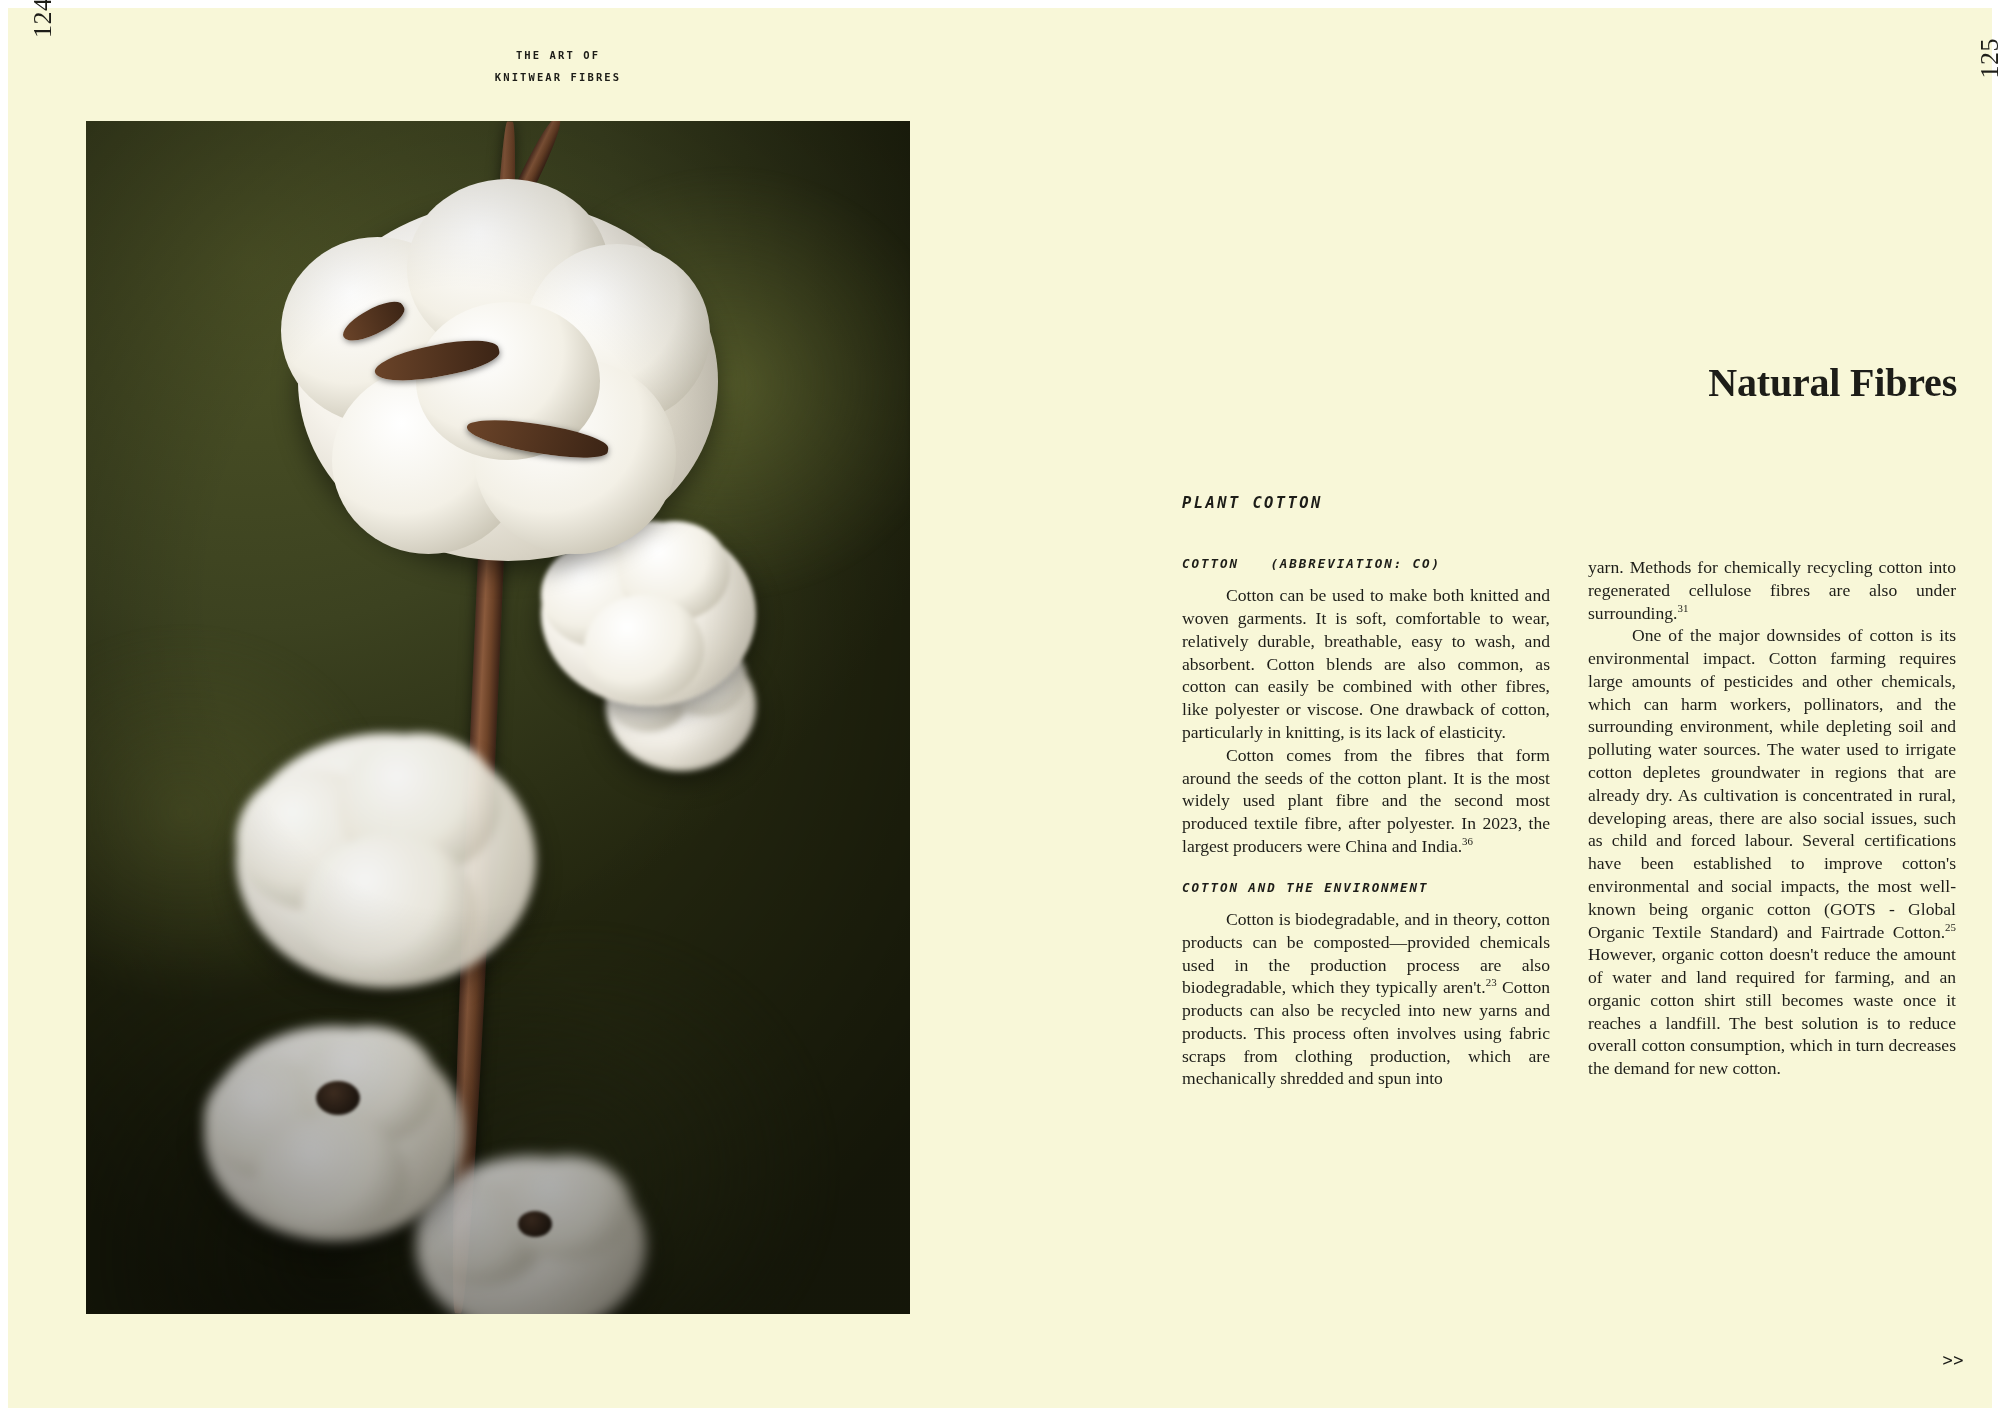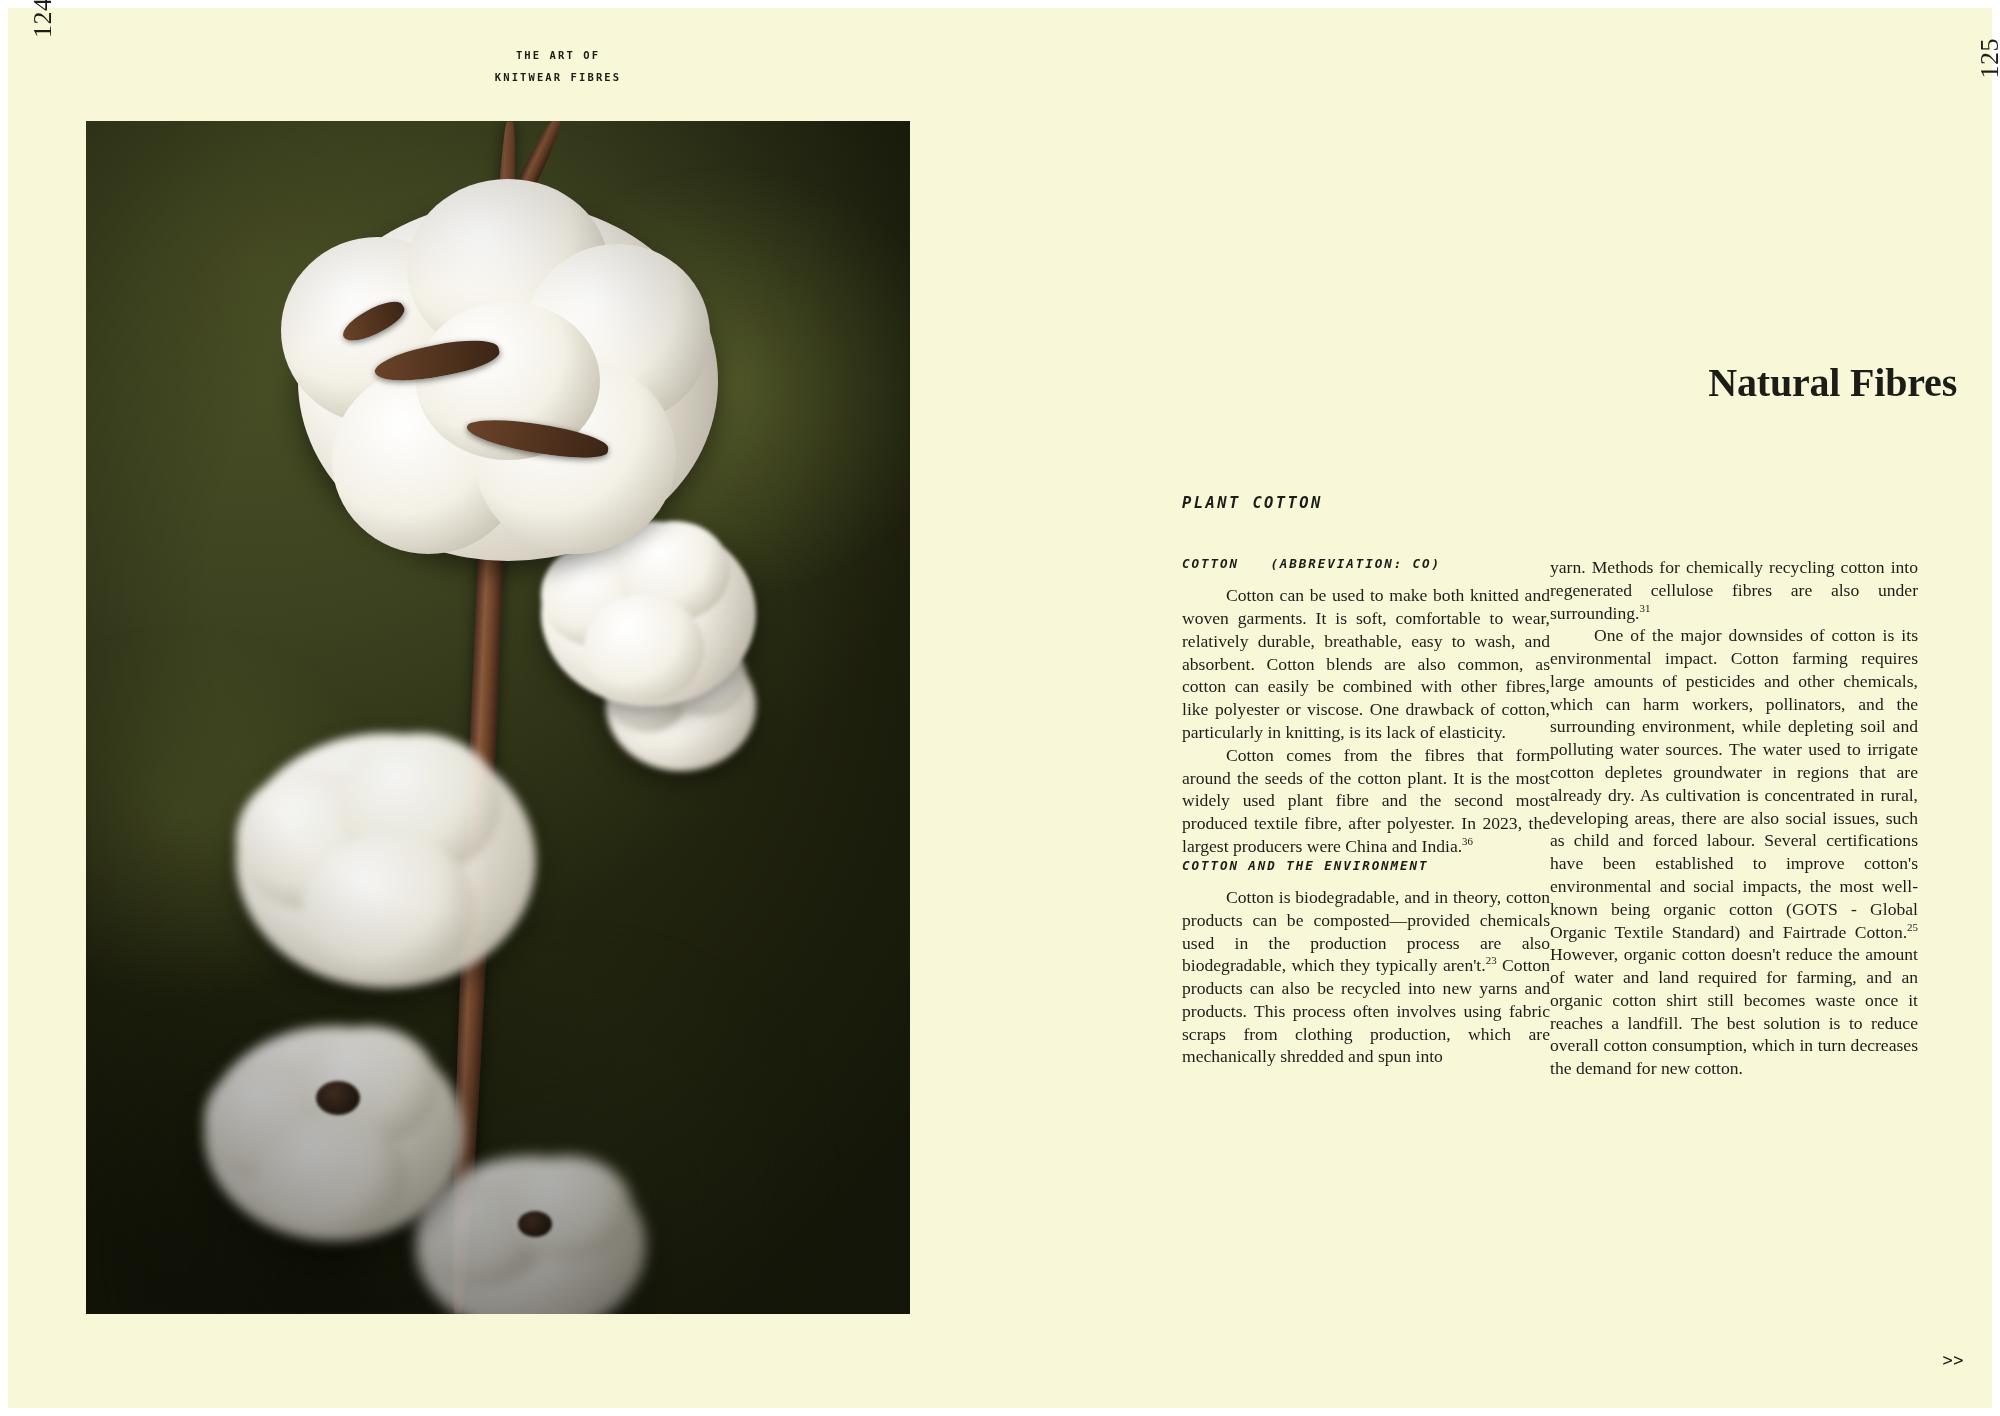--- a/index.html
+++ b/index.html
@@ -215,40 +215,41 @@
     letter-spacing: 2.4px;
     font-weight: 700;
   }
   #columns {
     position: absolute;
     left: 190px;
     top: 548px;
     width: 775px;
     height: 760px;
     display: flex;
+    gap: 38px;
   }
   .col {
     width: 368px;
     font-size: 17.6px;
     line-height: 1.295;
     text-align: justify;
     text-justify: inter-word;
     hyphens: auto;
   }
   .sub-head {
     font-family: "DejaVu Sans Mono", monospace;
     font-style: italic;
     font-weight: 700;
     font-size: 12.6px;
     letter-spacing: 1.9px;
     margin: 0 0 12px 0;
     text-align: left;
   }
   .sub-head .abbr { margin-left: 22px; }
-  .sub-head.second { }
+  .sub-head.second { margin-top: 22px; }
   p.body {
     margin: 0;
     text-indent: 44px;
   }
   sup { font-size: 0.62em; vertical-align: super; line-height: 0; }
   #next-arrow {
     position: absolute;
     right: 28px;
     bottom: 38px;
     font-family: "DejaVu Sans Mono", monospace;

